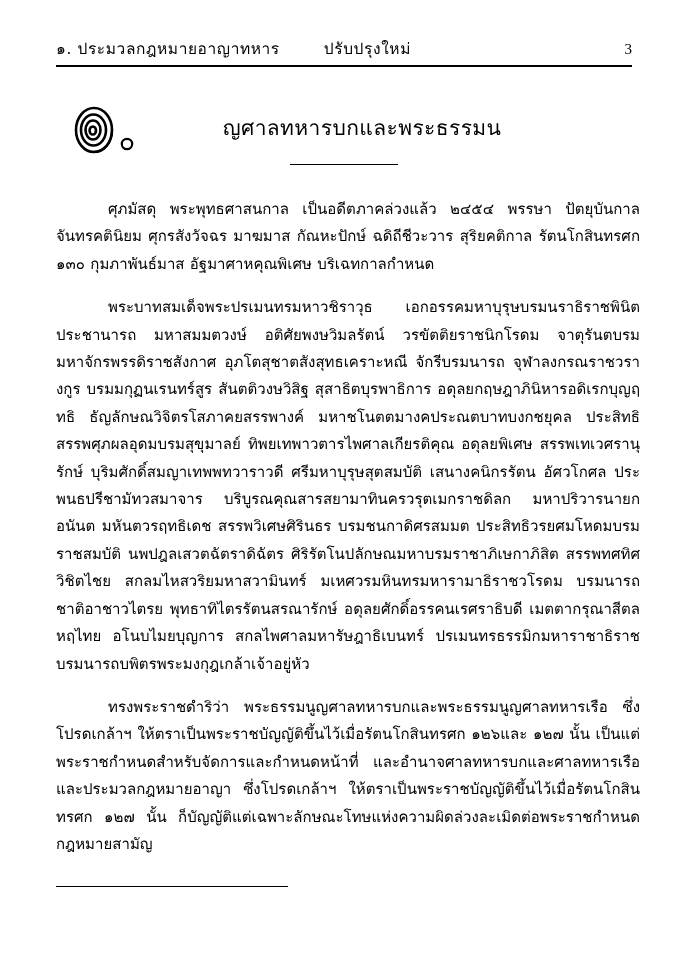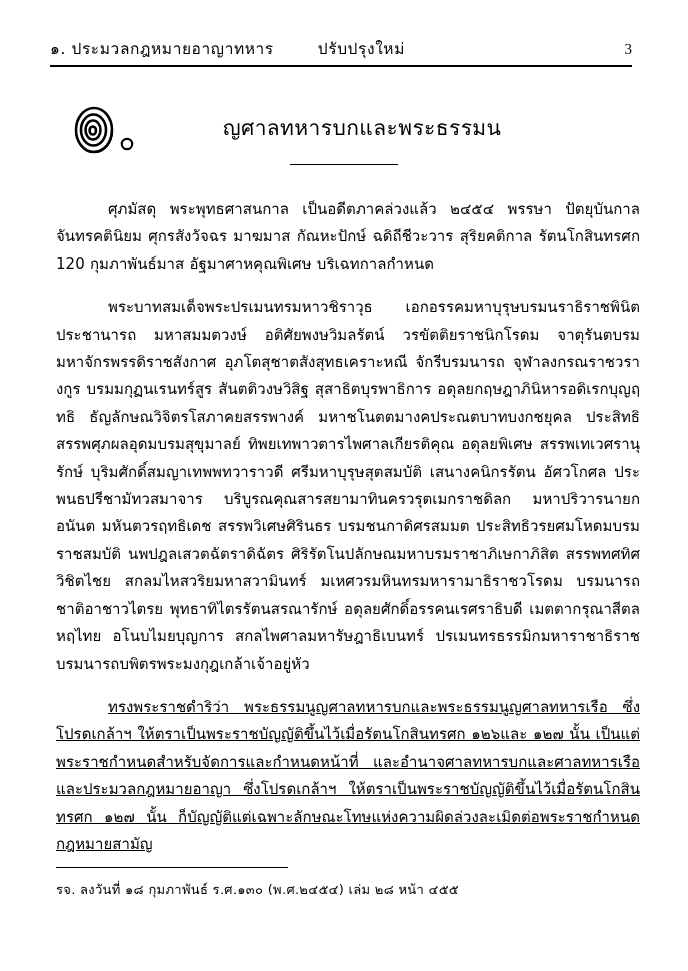--- a/index.html
+++ b/index.html
@@ -23,21 +23,21 @@
     top: 0;
     width: 688px;
     height: 971px;
     box-sizing: border-box;
     padding: 0 56px;
   }
 
   
   .running-head {
     position: absolute;
-    left: 50px;
+    left: 56px;
     right: 56px;
     top: 42px;
     height: 34px;
   }
   .rh-row {
     display: flex;
     align-items: baseline;
     justify-content: flex-start;
     font-size: 15.5px;
     line-height: 1;
@@ -112,21 +112,21 @@
   .para {
     margin: 0 0 16px 0;
     font-size: 15px;
     line-height: 27.4px;
     text-align: justify;
     text-justify: inter-word;
     text-indent: 52px;
     letter-spacing: 0.02px;
     word-spacing: 0.5px;
   }
-  .para.last { margin-bottom: 16px; text-decoration: underline; }
+  .para.last { margin-bottom: 16px; }
 
   
   .footnote-area {
     position: absolute;
     left: 56px;
     right: 56px;
     bottom: 72px;
   }
   .footnote-rule {
     width: 232px;
@@ -170,23 +170,22 @@
         <circle cx="55" cy="42" r="5.2" fill="none" stroke="#000" stroke-width="2.2"></circle>
       </svg>
     </div>
 
     <div class="doc-title">ญศาลทหารบกและพระธรรมน</div>
 
     <div class="title-rule"></div>
   </div>
 
   <div class="body-text">
-    <p class="para">ศุภมัสดุ พระพุทธศาสนกาล เป็นอดีตภาคล่วงแล้ว ๒๔๕๔ พรรษา ปัตยุบันกาล จันทรคตินิยม ศุกรสังวัจฉร มาฆมาส กัณหะปักษ์ ฉดิถีชีวะวาร สุริยคติกาล รัตนโกสินทรศก 120 กุมภาพันธ์มาส อัฐมาศาหคุณพิเศษ บริเฉทกาลกำหนด</p>
+    <p class="para">ศุภมัสดุ พระพุทธศาสนกาล เป็นอดีตภาคล่วงแล้ว ๒๔๕๔ พรรษา ปัตยุบันกาล จันทรคตินิยม ศุกรสังวัจฉร มาฆมาส กัณหะปักษ์ ฉดิถีชีวะวาร สุริยคติกาล รัตนโกสินทรศก ๑๓๐ กุมภาพันธ์มาส อัฐมาศาหคุณพิเศษ บริเฉทกาลกำหนด</p>
     <p class="para">พระบาทสมเด็จพระปรเมนทรมหาวชิราวุธ เอกอรรคมหาบุรุษบรมนราธิราชพินิตประชานารถ มหาสมมตวงษ์ อติศัยพงษวิมลรัตน์ วรขัตติยราชนิกโรดม จาตุรันตบรมมหาจักรพรรดิราชสังกาศ อุภโตสุชาตสังสุทธเคราะหณี จักรีบรมนารถ จุฬาลงกรณราชวรางกูร บรมมกุฏนเรนทร์สูร สันตติวงษวิสิฐ สุสาธิตบุรพาธิการ อดุลยกฤษฎาภินิหารอดิเรกบุญฤทธิ ธัญลักษณวิจิตรโสภาคยสรรพางค์ มหาชโนตตมางคประณตบาทบงกชยุคล ประสิทธิสรรพศุภผลอุดมบรมสุขุมาลย์ ทิพยเทพาวตารไพศาลเกียรติคุณ อดุลยพิเศษ สรรพเทเวศรานุรักษ์ บุริมศักดิ์สมญาเทพพทวาราวดี ศรีมหาบุรุษสุตสมบัติ เสนางคนิกรรัตน อัศวโกศล ประพนธปรีชามัทวสมาจาร บริบูรณคุณสารสยามาทินครวรุตเมกราชดิลก มหาปริวารนายกอนันต มหันตวรฤทธิเดช สรรพวิเศษศิรินธร บรมชนกาดิศรสมมต ประสิทธิวรยศมโหดมบรมราชสมบัติ นพปฎลเสวตฉัตราดิฉัตร ศิริรัตโนปลักษณมหาบรมราชาภิเษกาภิสิต สรรพทศทิศวิชิตไชย สกลมไหสวริยมหาสวามินทร์ มเหศวรมหินทรมหารามาธิราชวโรดม บรมนารถชาติอาชาวไตรย พุทธาทิไตรรัตนสรณารักษ์ อดุลยศักดิ์อรรคนเรศราธิบดี เมตตากรุณาสีตลหฤไทย อโนบไมยบุญการ สกลไพศาลมหารัษฎาธิเบนทร์ ปรเมนทรธรรมิกมหาราชาธิราช บรมนารถบพิตรพระมงกุฎเกล้าเจ้าอยู่หัว</p>
     <p class="para last">ทรงพระราชดำริว่า พระธรรมนูญศาลทหารบกและพระธรรมนูญศาลทหารเรือ ซึ่งโปรดเกล้าฯ ให้ตราเป็นพระราชบัญญัติขึ้นไว้เมื่อรัตนโกสินทรศก ๑๒๖และ ๑๒๗ นั้น เป็นแต่พระราชกำหนดสำหรับจัดการและกำหนดหน้าที่ และอำนาจศาลทหารบกและศาลทหารเรือ และประมวลกฎหมายอาญา ซึ่งโปรดเกล้าฯ ให้ตราเป็นพระราชบัญญัติขึ้นไว้เมื่อรัตนโกสินทรศก ๑๒๗ นั้น ก็บัญญัติแต่เฉพาะลักษณะโทษแห่งความผิดล่วงละเมิดต่อพระราชกำหนดกฎหมายสามัญ</p>
   </div>
 
   <div class="footnote-area">
     <div class="footnote-rule"></div>
-    <div class="footnote-text">รจ. ลงวันที่ ๑๘ กุมภาพันธ์ ร.ศ.๑๓๐ (พ.ศ.๒๔๕๔) เล่ม ๒๘ หน้า ๔๕๕</div>
   </div>
 
 </div>
 
 </body></html>

